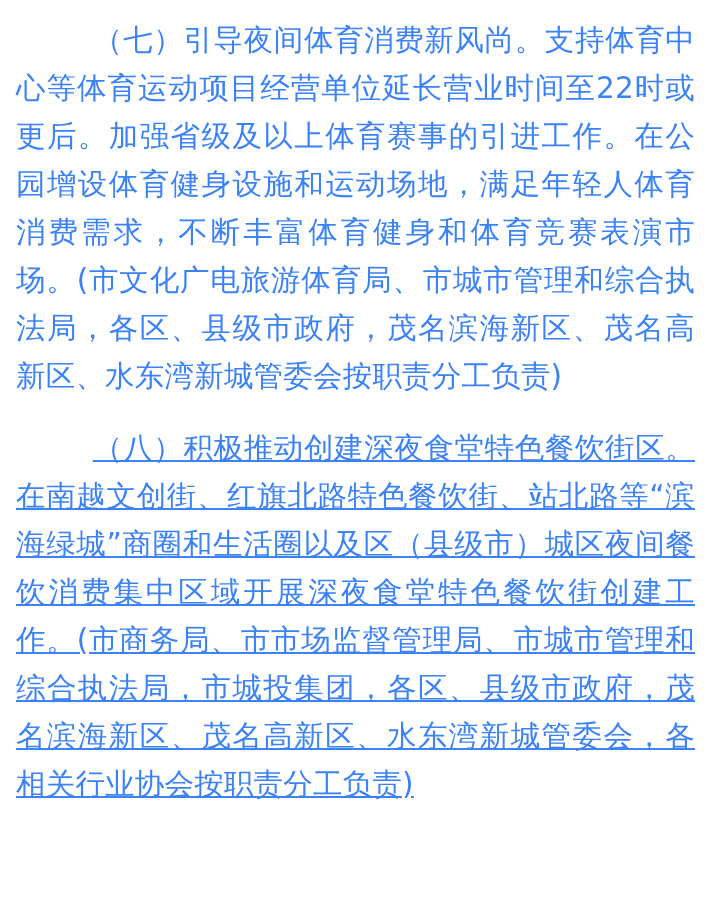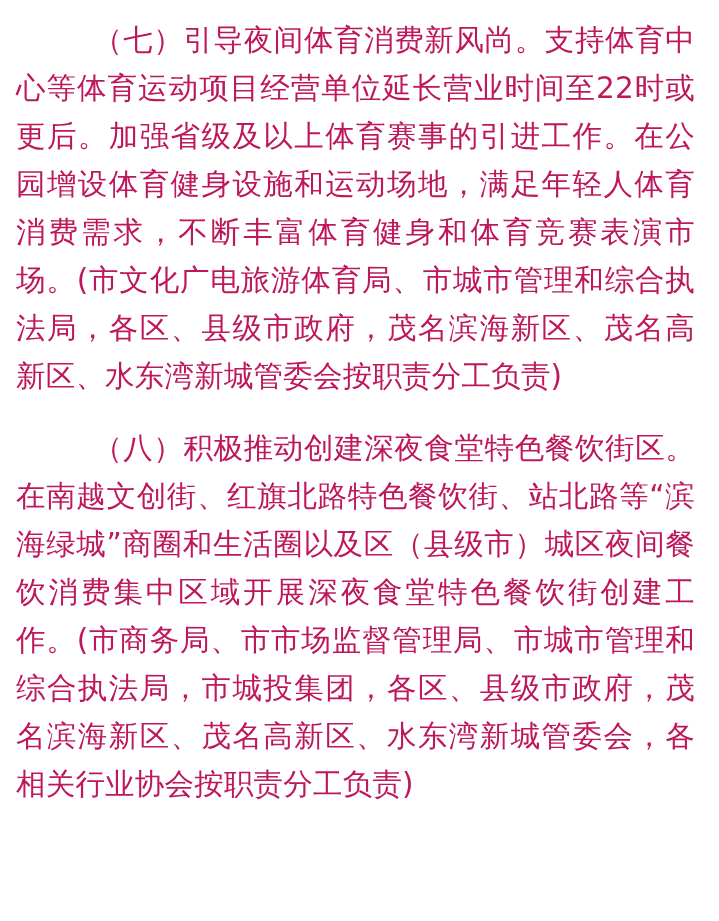--- a/index.html
+++ b/index.html
@@ -16,29 +16,30 @@
   .page {
     box-sizing: border-box;
     width: 719px;
     height: 921px;
     padding: 16px 24px 0 16px;
     background: #ffffff;
   }
   .para {
     font-size: 29.5px;
     line-height: 48px;
-    color: #be185d;
+    color: #3b82f6;
     text-align: justify;
     text-justify: inter-character;
     letter-spacing: 0.2px;
     margin: 0;
     font-weight: 500;
   }
   .para + .para {
     margin-top: 24px;
+    text-decoration: underline;
   }
   .indent {
     display: inline-block;
     width: 2.6em;
   }
 </style>
 </head>
 <body>
 
 <div class="page">

